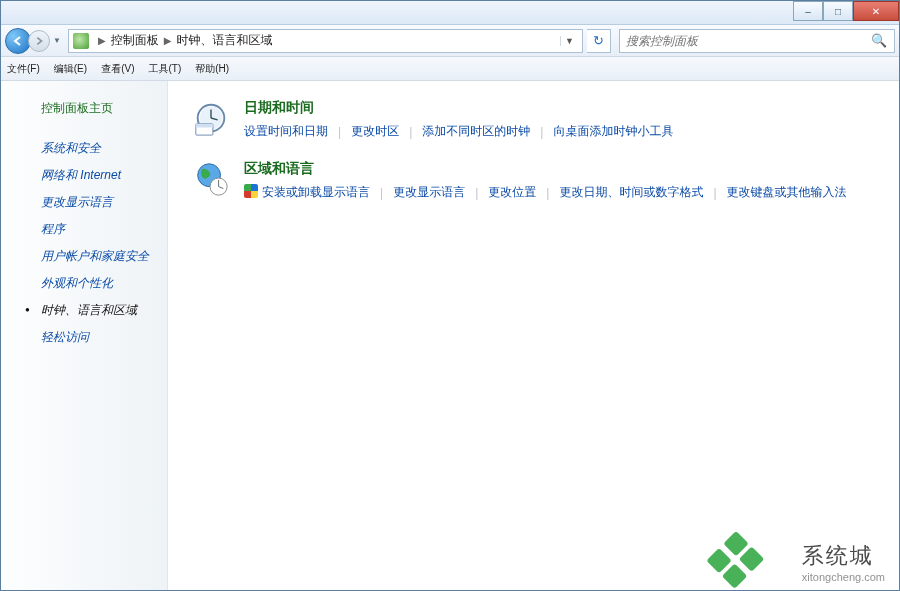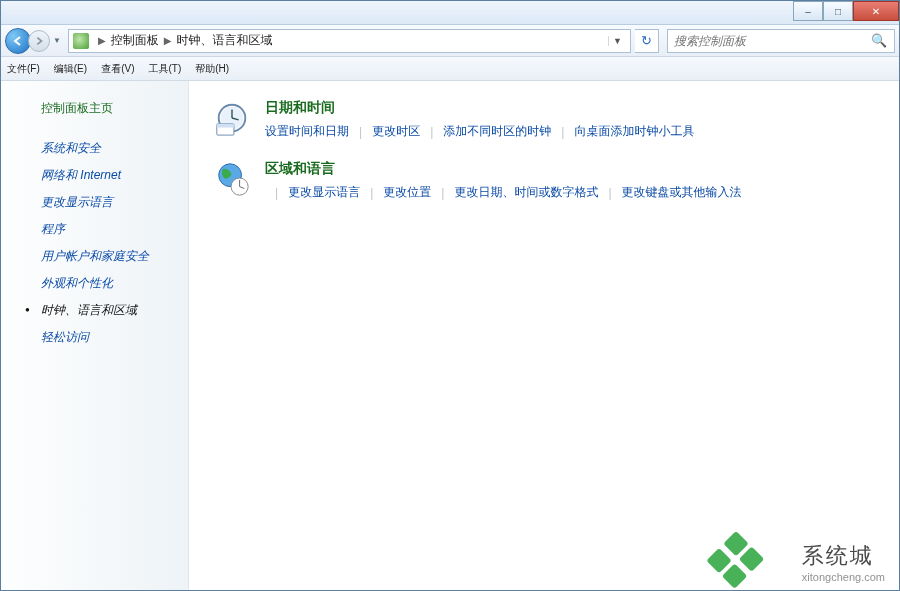--- a/index.html
+++ b/index.html
@@ -16,29 +16,29 @@
 .nav-btns { display: flex; align-items: center; }
 .nav-back { width: 26px; height: 26px; border-radius: 50%; background: radial-gradient(circle at 30% 30%, #7ec8f7, #1d72c6); border:1px solid #2b6aa8; display:flex;align-items:center;justify-content:center;color:#fff;font-size:14px; }
 .nav-fwd { width: 22px; height: 22px; border-radius:50%; background: linear-gradient(#eef4fa,#d5dfe9); border:1px solid #b0bcc8; display:flex;align-items:center;justify-content:center;color:#7a8894;font-size:11px; margin-left:-3px; }
 .nav-dd { width:14px; height:22px; display:flex; align-items:center; justify-content:center; color:#5a7084; font-size:8px; }
 
 .addr-bar { flex: 1; height: 24px; border: 1px solid #acc0d4; background: #fff; display: flex; align-items: center; padding: 0 4px; font-size: 12px; color:#222; gap:2px; }
 .addr-icon { width:16px;height:16px; background: radial-gradient(circle at 40% 40%, #bfe6a8, #4aa038); border-radius:2px; display:inline-block; margin-right:4px;}
 .crumb-sep { color:#666; font-size:10px; padding:0 3px; }
 .addr-drop { margin-left:auto; color:#555; font-size:9px; padding:0 4px; border-left:1px solid #d0d8e0;}
 .refresh-btn { width:24px; height:24px; border:1px solid #acc0d4; border-left:none; background:#fff; display:flex;align-items:center;justify-content:center;color:#2e6fc5;font-size:13px;}
-.search-box { width: 228px; height:24px; border:1px solid #acc0d4; background:#fff; display:flex; align-items:center; padding:0 6px; margin-left:4px; }
+.search-box { width: 276px; height:24px; border:1px solid #acc0d4; background:#fff; display:flex; align-items:center; padding:0 6px; margin-left:4px; }
 .search-box input { border:none; outline:none; font-size:12px; flex:1; color:#333; font-style: italic;}
 .search-icon { color:#3a74c0; font-size:13px; }
 
 .menu-bar { height: 24px; background: linear-gradient(#f5f9fe,#e9eff6); border-bottom:1px solid #d2dbe4; display:flex; align-items:center; padding:0 6px; font-size:10px; color:#222; gap:14px; }
 .menu-item { cursor:default; }
 
 .body-area { display:flex; height: calc(591px - 24px - 32px - 24px - 2px); }
-.sidebar { width: 188px; background: linear-gradient(to right, #fdfefe, #eef3f7); border-right:1px solid #e0e6ec; padding:14px 0 0 0; font-size:12px; }
+.sidebar { width: 167px; background: linear-gradient(to right, #fdfefe, #eef3f7); border-right:1px solid #e0e6ec; padding:14px 0 0 0; font-size:12px; }
 .sidebar a { display:block; padding:5px 0 5px 40px; color:#0a4aa6; text-decoration:none; cursor:pointer; }
 .sidebar a.home { color:#1a6b1f; font-size:12px; padding-left:40px; padding-bottom:14px;}
 .sidebar .group { margin-top: 4px; font-style: italic; }
 .sidebar a.active { color:#111; font-weight:400; position:relative;}
 .sidebar a.active::before { content:"●"; position:absolute; left:24px; color:#111; font-size:8px; top:8px;}
 
 .content { flex:1; padding: 18px 24px; font-size:12px; }
 .cat { display:flex; gap:14px; margin-bottom:20px; }
 .cat-icon { width:38px;height:38px; flex-shrink:0;}
 .cat-body h2 { color:#1a6b1f; font-size:14px; font-weight:700; margin-bottom:6px; }
@@ -155,20 +155,21 @@
             <circle cx="18" cy="16" r="12" fill="#5aa8e6" stroke="#2a6aa8"></circle>
             <path d="M10 10 Q14 8 18 12 Q22 16 14 20 Q8 18 10 10" fill="#3aab4a"></path>
             <circle cx="28" cy="28" r="9" fill="#fff" stroke="#888"></circle>
             <line x1="28" y1="28" x2="28" y2="21" stroke="#666"></line>
             <line x1="28" y1="28" x2="33" y2="30" stroke="#666"></line>
           </svg>
         </div>
         <div class="cat-body">
           <h2>区域和语言</h2>
           <div class="links" id="links2">
+              <a><span class="shield"></span>安装或卸载显示语言</a>
               <span class="sep">|</span>
               <a>更改显示语言</a>
               <span class="sep">|</span>
               <a>更改位置</a>
               <span class="sep">|</span>
               <a>更改日期、时间或数字格式</a>
               <span class="sep">|</span>
               <a>更改键盘或其他输入法</a>
             </div>
         </div>

